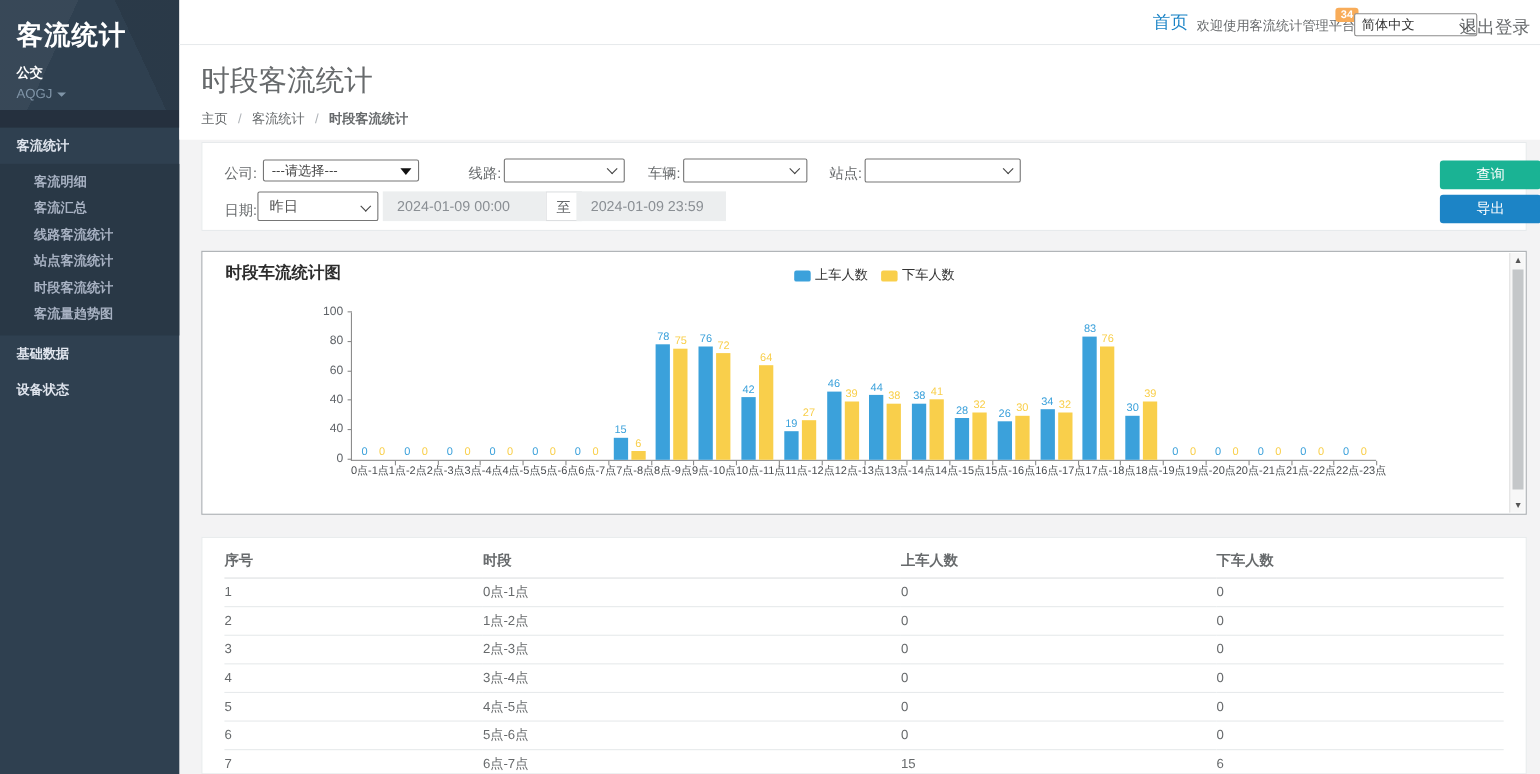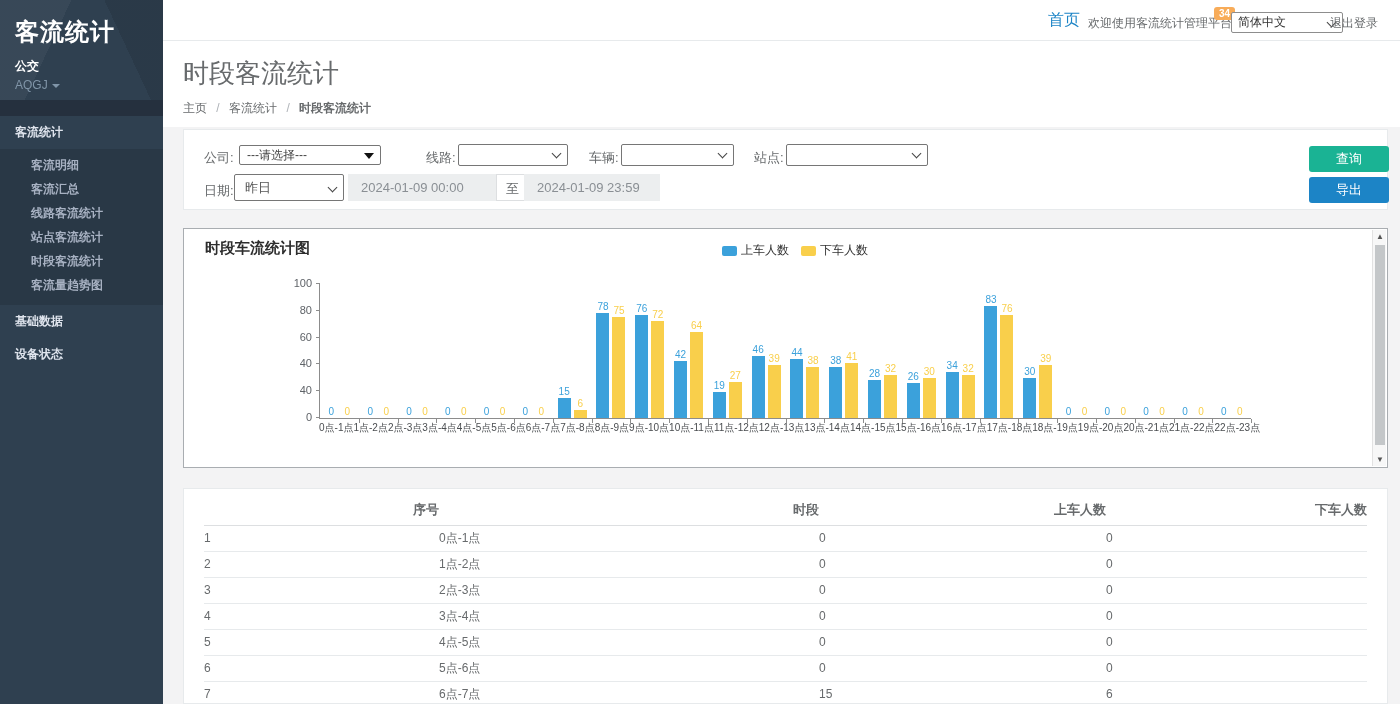--- a/index.html
+++ b/index.html
@@ -29,21 +29,21 @@
   
   #topbar { position:absolute; left:163px; top:0; width:1237px; height:41px; background:#ffffff;
     border-bottom:1px solid #e7eaec; }
   .tb-home { position:absolute; left:885px; top:10px; font-size:16px; color:#1c84c6; cursor:pointer; }
   .tb-welcome { position:absolute; left:925px; top:15px; font-size:12px; color:#676a6c; }
   .tb-badge { position:absolute; right:165px; top:7px; background:#f8ac59; color:#ffffff; font-size:10px;
     font-weight:bold; padding:1px 5px; border-radius:3px; }
   .tb-lang { position:absolute; right:57px; top:12px; width:112px; height:21px; background:#fff;
     border:1px solid #8d8d8d; border-radius:2px; font-size:12px; color:#333; line-height:19px;
     padding:0 18px 0 6px; cursor:pointer; }
-  .tb-logout { position:absolute; right:22px; top:15px; font-size:12px; color:#676a6c; cursor:pointer; }
+  .tb-logout { position:absolute; right:9px; top:15px; font-size:16px; color:#676a6c; cursor:pointer; }
   .chev { position:absolute; right:7px; top:6px; width:7px; height:7px;
     border-right:1.6px solid #444; border-bottom:1.6px solid #444; transform:rotate(45deg); }
 
   
   #heading { position:absolute; left:163px; top:41px; width:1237px; height:86px; background:#ffffff;
     padding:15px 0 0 20px; }
   .page-title { font-size:26px; font-weight:300; color:#676a6c; }
   .breadcrumb { margin-top:9px; font-size:12px; color:#676a6c; }
   .breadcrumb .sep { color:#aeb2b7; margin:0 6px; }
   .breadcrumb .bc-active { font-weight:bold; color:#676a6c; }
@@ -55,21 +55,21 @@
   .f-label { position:absolute; font-size:13px; color:#676a6c; }
   .sel { position:absolute; background:#fff; border:1px solid #767676; border-radius:2px;
     font-size:12px; color:#444; cursor:pointer; }
   .sel .chev { top:calc(50% - 5px); }
   .sel-company .tri { position:absolute; right:6px; top:7px; width:0; height:0;
     border-left:5px solid transparent; border-right:5px solid transparent; border-top:6px solid #111; }
   .date-input { position:absolute; height:27px; line-height:27px; background:#eceeef; color:#8a8f94;
     font-size:13px; padding:0 13px; }
   .date-sep { position:absolute; height:27px; line-height:27px; background:#ffffff; color:#676a6c;
     font-size:13px; padding:0 9px; border:1px solid #dddfe1; }
-  .btn { position:absolute; left:1125px; width:80px; height:26px; border:none; border-radius:3px;
+  .btn { position:absolute; left:1125px; width:92px; height:26px; border:none; border-radius:3px;
     color:#fff; font-size:13px; font-family:inherit; cursor:pointer; }
   .btn-query { top:16px; background:#1ab394; }
   .btn-export { top:47px; background:#1c84c6; }
 
   
   #chart-panel { position:absolute; left:183px; top:228px; width:1205px; height:240px; background:#ffffff;
     border:1px solid #a9adb1; }
   .chart-title { position:absolute; left:21px; top:10px; font-size:15px; font-weight:bold; color:#2d2d2d; }
   .legend { position:absolute; left:538px; top:13px; display:flex; align-items:center; gap:6px;
     font-size:12px; color:#333; }
@@ -97,21 +97,21 @@
     color:#555; line-height:13px; cursor:pointer; }
   .sb-up { top:0; }
   .sb-down { bottom:0; }
   .sb-thumb { position:absolute; left:2px; top:15px; width:10px; height:200px; background:#c4c7c9;
     cursor:pointer; }
 
   
   #table-panel { position:absolute; left:183px; top:488px; width:1205px; height:216px; background:#ffffff;
     border:1px solid #e7eaec; padding:6px 20px 0 20px; overflow:hidden; }
   table { border-collapse:collapse; width:100%; table-layout:fixed; }
-  th { text-align:right; font-size:13px; font-weight:bold; color:#676a6c; height:30px;
+  th { text-align:left; font-size:13px; font-weight:bold; color:#676a6c; height:30px;
     border-bottom:1px solid #dddfe1; }
   td { font-size:12px; color:#676a6c; height:26px; border-bottom:1px solid #e7eaec; }
   col.c1 { width:235px; } col.c2 { width:380px; } col.c3 { width:287px; }
 </style>
 </head>
 <body>
 
 <div id="stage">
 
   <aside id="sidebar">

